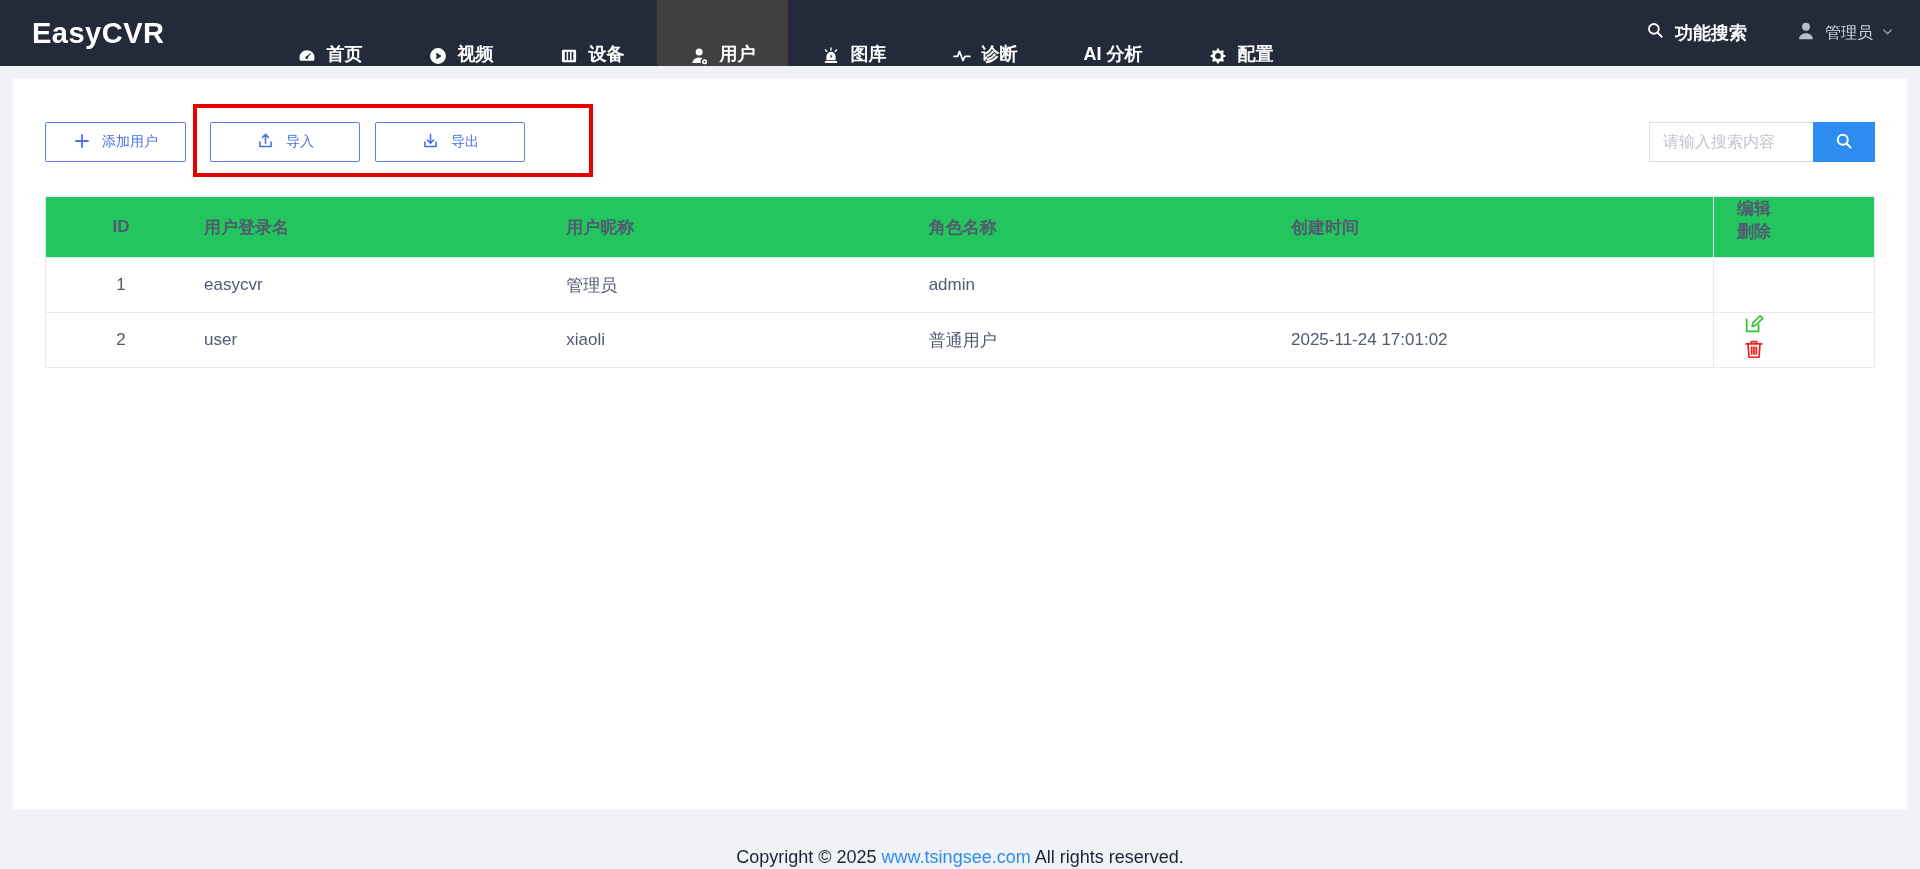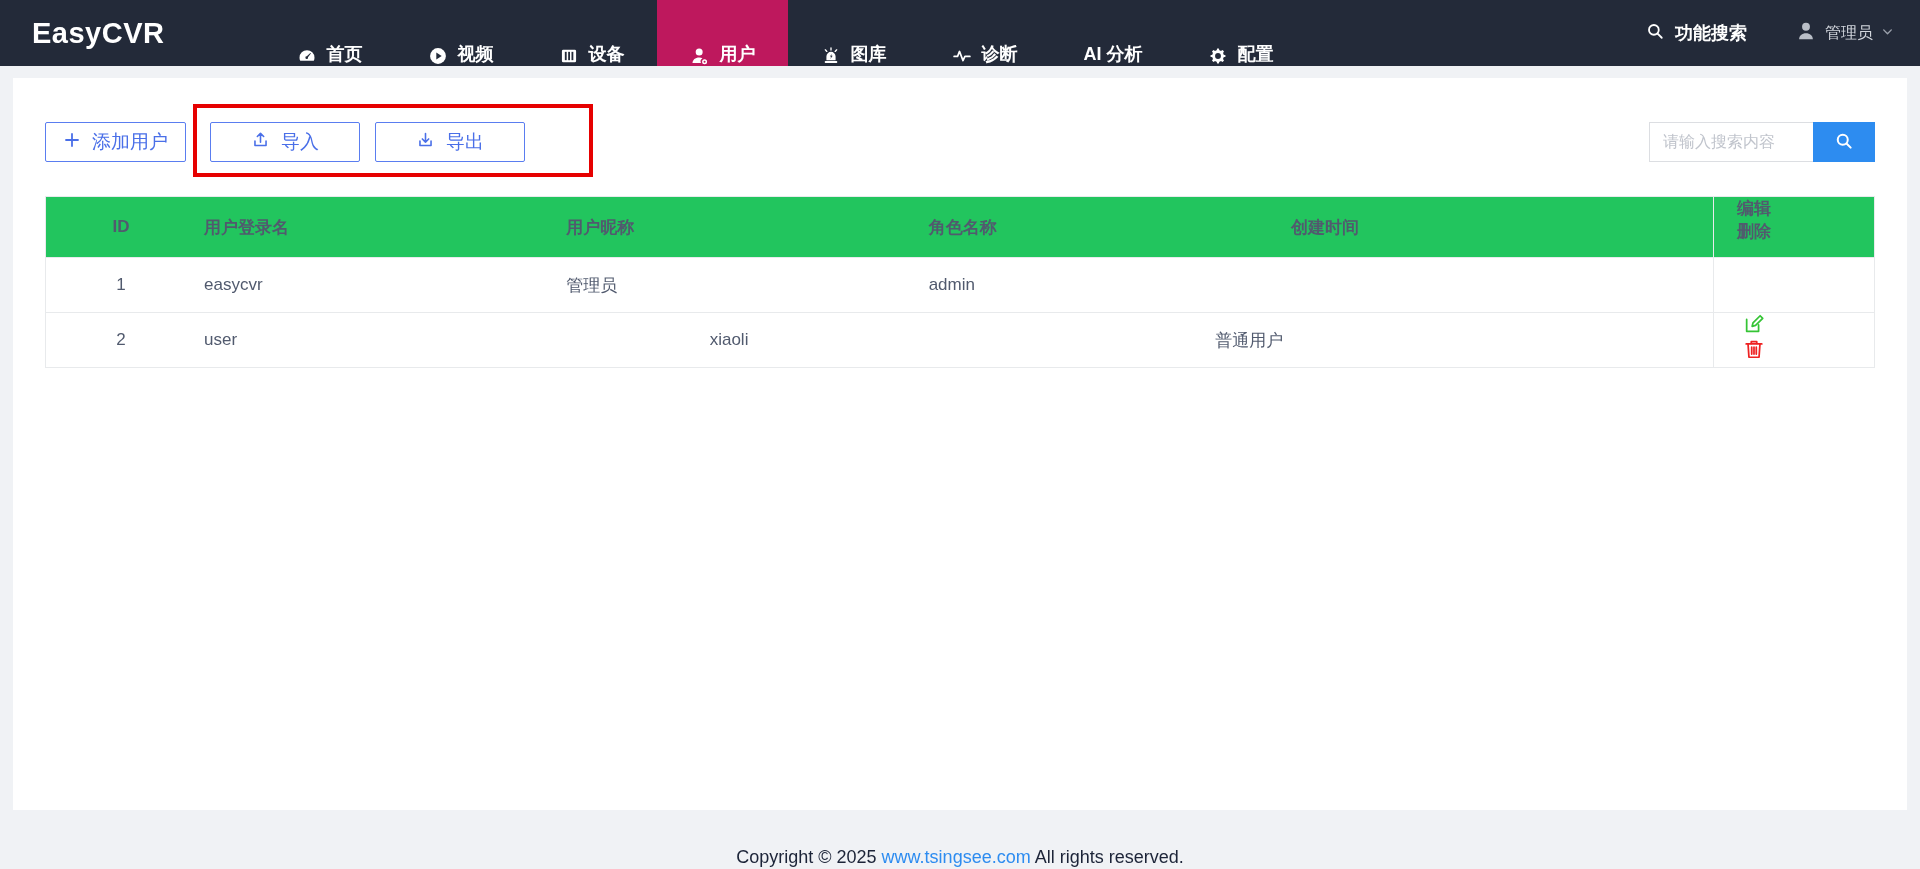--- a/index.html
+++ b/index.html
@@ -14,35 +14,35 @@
   .navbar {
     height:66px; background:#232a39; display:flex; align-items:center;
     color:#fff;
   }
   .logo { font-size:29px; font-weight:bold; margin-left:32px; letter-spacing:.5px; }
   .nav-menu { display:flex; height:100%; margin-left:100px; }
   .nav-item {
     display:flex; align-items:flex-end; gap:9px; padding:0 33px;
     font-size:18px; font-weight:600; cursor:pointer; white-space:nowrap;
   }
-  .nav-item.active { background:#be185d; }
+  .nav-item.active { background:#404040; }
   .nav-item svg { display:block; }
   .nav-right { margin-left:auto; display:flex; align-items:center; gap:48px; margin-right:26px; }
-  .func-search { display:flex; align-items:center; gap:11px; font-size:18px; font-weight:600; cursor:pointer; }
+  .func-search { display:flex; gap:11px; font-size:18px; font-weight:600; cursor:pointer; }
   .user-menu { display:flex; align-items:center; gap:8px; font-size:16px; color:#d3d7de; cursor:pointer; }
   .user-menu .avatar-icon { color:#b9bec7; }
   
   .content {
     background:#fff; margin:12px 13px 0; height:732px;
     padding:44px 32px 0; position:relative;
   }
   .toolbar { display:flex; align-items:center; height:40px; }
   .btn-outline {
     height:40px; background:#fff; border:1px solid #5a7df0; color:#4a6fe8;
-    border-radius:2px; font-size:19px; display:inline-flex; align-items:center;
+    border-radius:2px; font-size:14px; display:inline-flex; align-items:center;
     justify-content:center; gap:11px; cursor:pointer;
     font-family:inherit;
   }
   .btn-add { width:141px; }
   .btn-io { width:150px; }
   .io-group { position:relative; display:flex; gap:15px; margin-left:24px; }
   .red-frame {
     position:absolute; left:-17px; top:-18px; right:-68px; bottom:-15px;
     border:4px solid #e60000; pointer-events:none;
   }
@@ -245,20 +245,21 @@
         <div class="c-action"></div>
         <div class="c-action"></div>
       </div>
     </div>
 
     <div class="t-row">
       <div class="cell c-id">2</div>
       <div class="cell c-flex">user</div>
       <div class="cell c-flex">xiaoli</div>
       <div class="cell c-flex">普通用户</div>
+      <div class="cell c-created">2025-11-24 17:01:02</div>
       <div class="c-actions">
         <div class="c-action">
           <button class="icon-btn">
             <span>
               <svg width="22" height="22" viewBox="0 0 24 24" fill="none" stroke="#35c435" stroke-width="1.9" stroke-linecap="round" stroke-linejoin="round">
                   <path d="M4 7v13h13v-7"></path>
                   <path d="M10 14.5l.9-3.7 7.8-7.8 2.8 2.8-7.8 7.8z"></path>
                 </svg>
             </span>
           </button>

